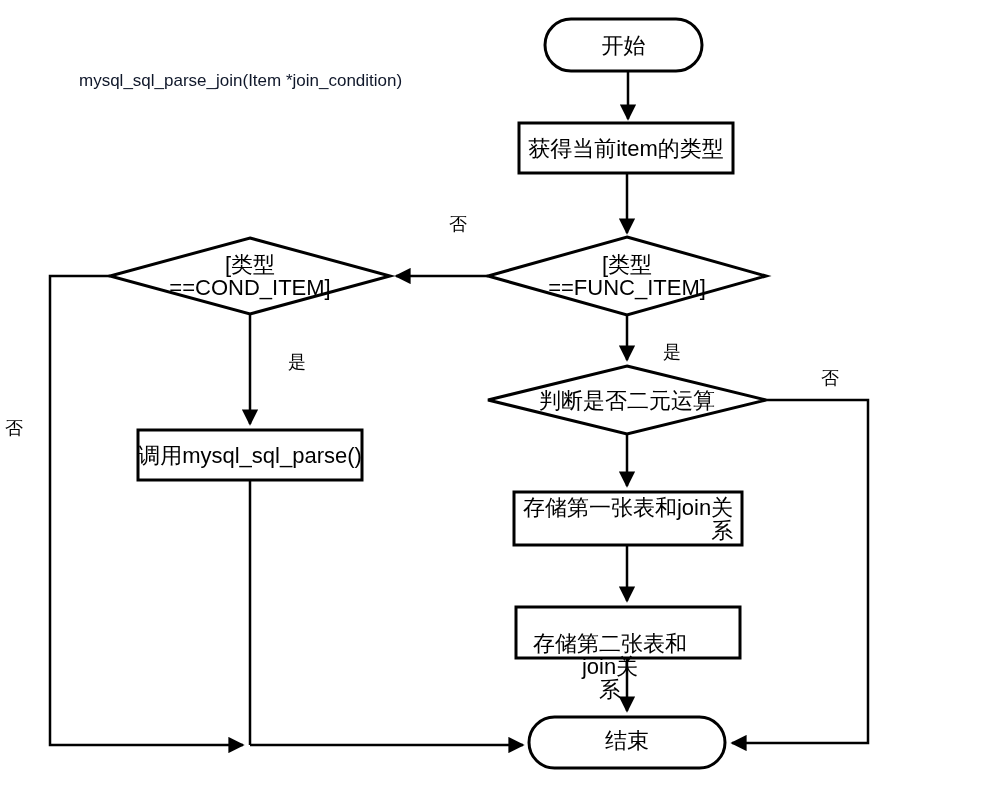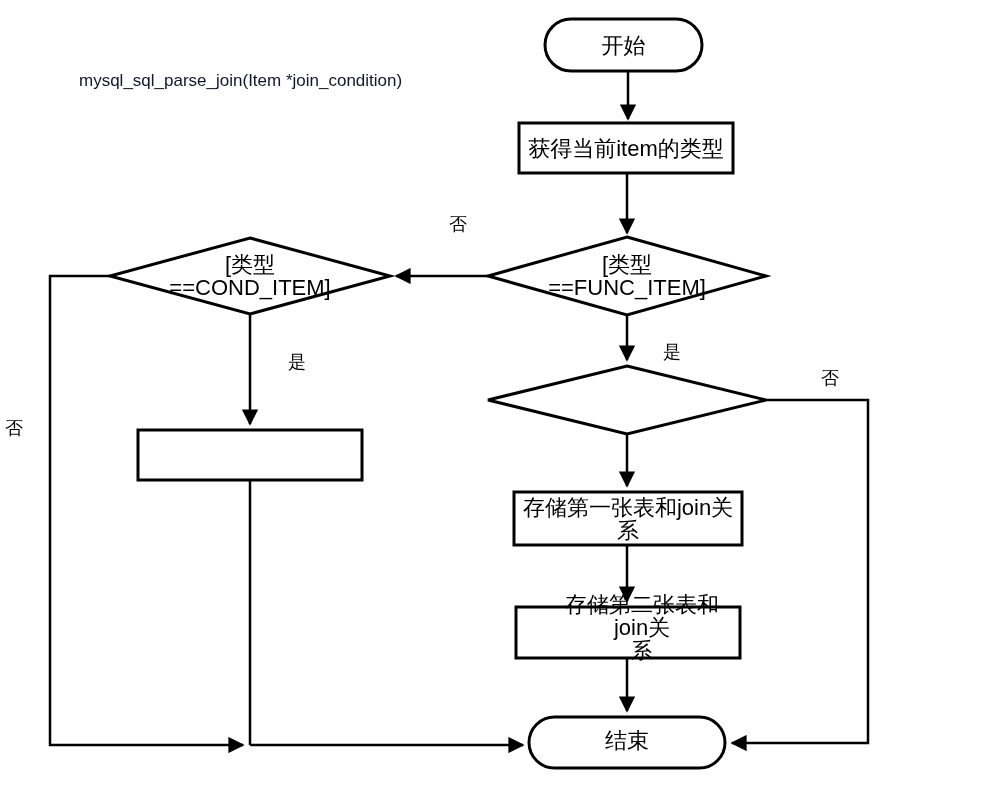--- a/index.html
+++ b/index.html
@@ -94,23 +94,25 @@
   </svg>
 
   <div class="fn-title">mysql_sql_parse_join(Item *join_condition)</div>
 
   <div class="node-label" style="left:545px; top:19px; width:157px; height:52px;">开始</div>
   <div class="node-label" style="left:519px; top:123px; width:214px; height:50px;">获得当前item的类型</div>
   <div class="node-label" style="left:488px; top:237px; width:278px; height:78px;">[类型
 ==FUNC_ITEM]</div>
   <div class="node-label" style="left:110px; top:238px; width:280px; height:76px;">[类型
 ==COND_ITEM]</div>
-  <div class="node-label" style="left:514px; top:492px; width:228px; height:53px;">存储第一张表和join关
+  <div class="node-label" style="left:488px; top:366px; width:278px; height:68px;">判断是否二元运算</div>
+  <div class="node-label" style="left:138px; top:430px; width:224px; height:50px;">调用mysql_sql_parse()</div>
+  <div class="node-label" style="left:514px; top:492px; width:228px; height:53px;text-align:right;">存储第一张表和join关
 系</div>
-  <div class="node-label" style="left:516px; top:602px; width:188px; height:51px;margin-left:32px;">存储第二张表和join关
+  <div class="node-label" style="left:516px; top:641px; width:188px; height:51px;">存储第二张表和join关
 系</div>
   <div class="node-label" style="left:529px; top:717px; width:196px; height:51px;font-family:Liberation Mono, monospace;">结束</div>
 
   <div class="edge-label" style="left:458px; top:224px;">否</div>
   <div class="edge-label" style="left:672px; top:352px;">是</div>
   <div class="edge-label" style="left:297px; top:362px;">是</div>
   <div class="edge-label" style="left:14px; top:428px;">否</div>
   <div class="edge-label" style="left:830px; top:378px;">否</div>
 
 </div>

